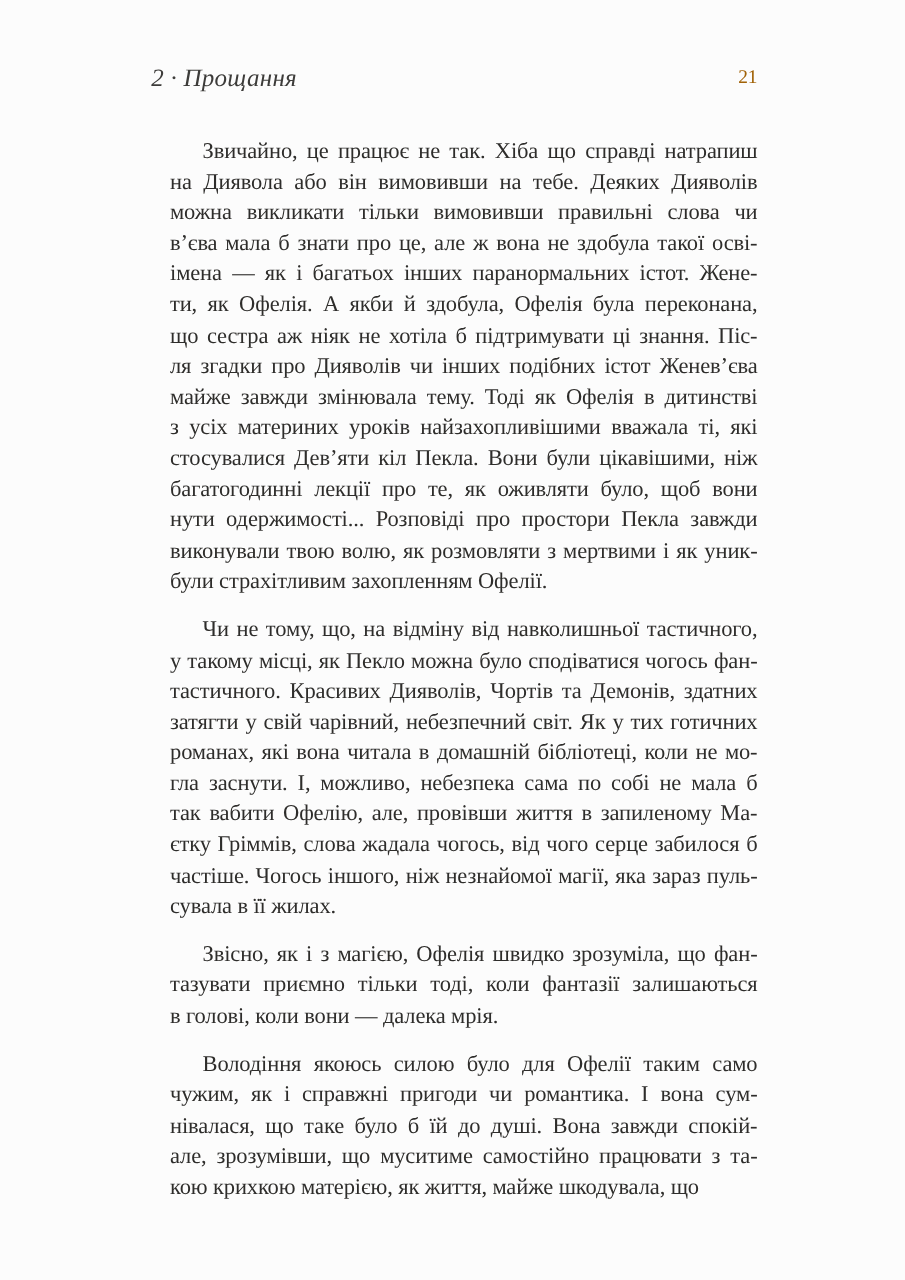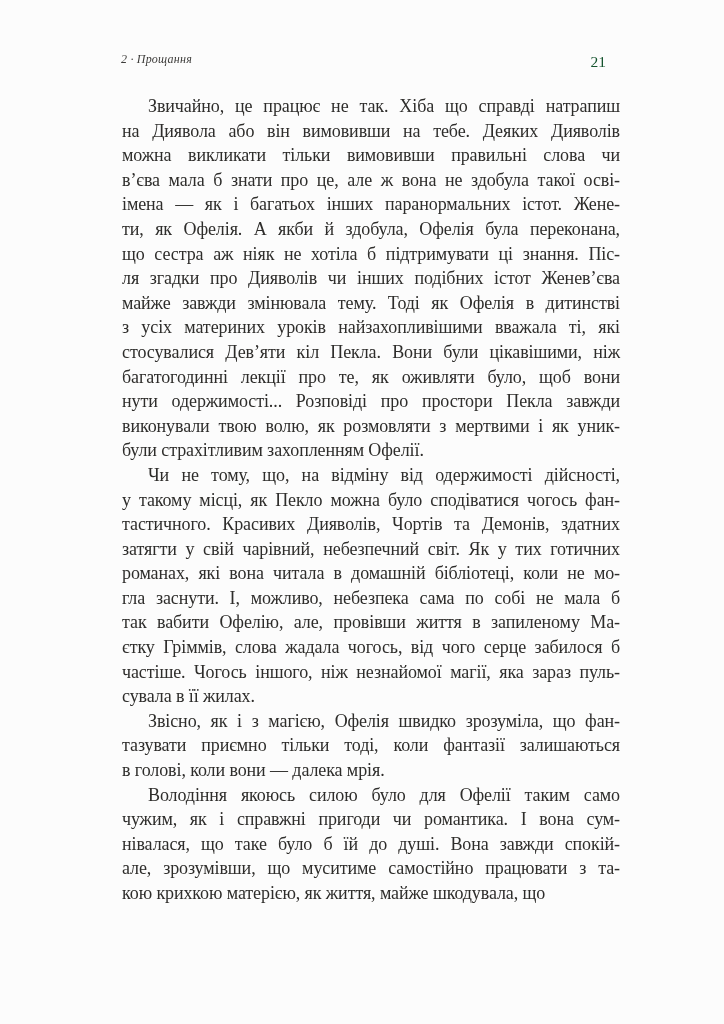--- a/index.html
+++ b/index.html
@@ -17,43 +17,43 @@
   }
   .page {
     position: absolute;
     inset: 0;
     background: #fcfcfc;
   }
   .running-head {
     position: absolute;
     top: 52px;
     left: 121px;
-    font-size: 12px;
+    font-size: 20px;
     font-style: italic;
     color: #3d3c3a;
     letter-spacing: 0.2px;
   }
   .folio {
     position: absolute;
     top: 53px;
     right: 118px;
     font-size: 15.5px;
-    color: #14532d;
+    color: #a16207;
   }
   .text-block {
     position: absolute;
     left: 122px;
     top: 94px;
     width: 498px;
     font-size: 18px;
     line-height: 24.6px;
     letter-spacing: -0.1px;
   }
   .paragraph {
-    margin: 0;
+    margin: 14px;
   }
   .line {
     text-align: justify;
     text-align-last: justify;
     white-space: normal;
   }
   .line.para-first {
     text-indent: 26px;
   }
   .line.para-last {
@@ -78,21 +78,21 @@
         <div class="line">ля згадки про Дияволів чи інших подібних істот Женев’єва</div>
         <div class="line">майже завжди змінювала тему. Тоді як Офелія в дитинстві</div>
         <div class="line">з усіх материних уроків найзахопливішими вважала ті, які</div>
         <div class="line">стосувалися Дев’яти кіл Пекла. Вони були цікавішими, ніж</div>
         <div class="line">багатогодинні лекції про те, як оживляти було, щоб вони</div>
         <div class="line">нути одержимості... Розповіді про простори Пекла завжди</div>
         <div class="line">виконували твою волю, як розмовляти з мертвими і як уник-</div>
         <div class="line para-last">були страхітливим захопленням Офелії.</div>
       </div>
       <div class="paragraph">
-        <div class="line para-first">Чи не тому, що, на відміну від одержимості дійсності,</div>
+        <div class="line para-first">Чи не тому, що, на відміну від навколишньої тастичного,</div>
         <div class="line">у такому місці, як Пекло можна було сподіватися чогось фан-</div>
         <div class="line">тастичного. Красивих Дияволів, Чортів та Демонів, здатних</div>
         <div class="line">затягти у свій чарівний, небезпечний світ. Як у тих готичних</div>
         <div class="line">романах, які вона читала в домашній бібліотеці, коли не мо-</div>
         <div class="line">гла заснути. І, можливо, небезпека сама по собі не мала б</div>
         <div class="line">так вабити Офелію, але, провівши життя в запиленому Ма-</div>
         <div class="line">єтку Гріммів, слова жадала чогось, від чого серце забилося б</div>
         <div class="line">частіше. Чогось іншого, ніж незнайомої магії, яка зараз пуль-</div>
         <div class="line para-last">сувала в її жилах.</div>
       </div>

